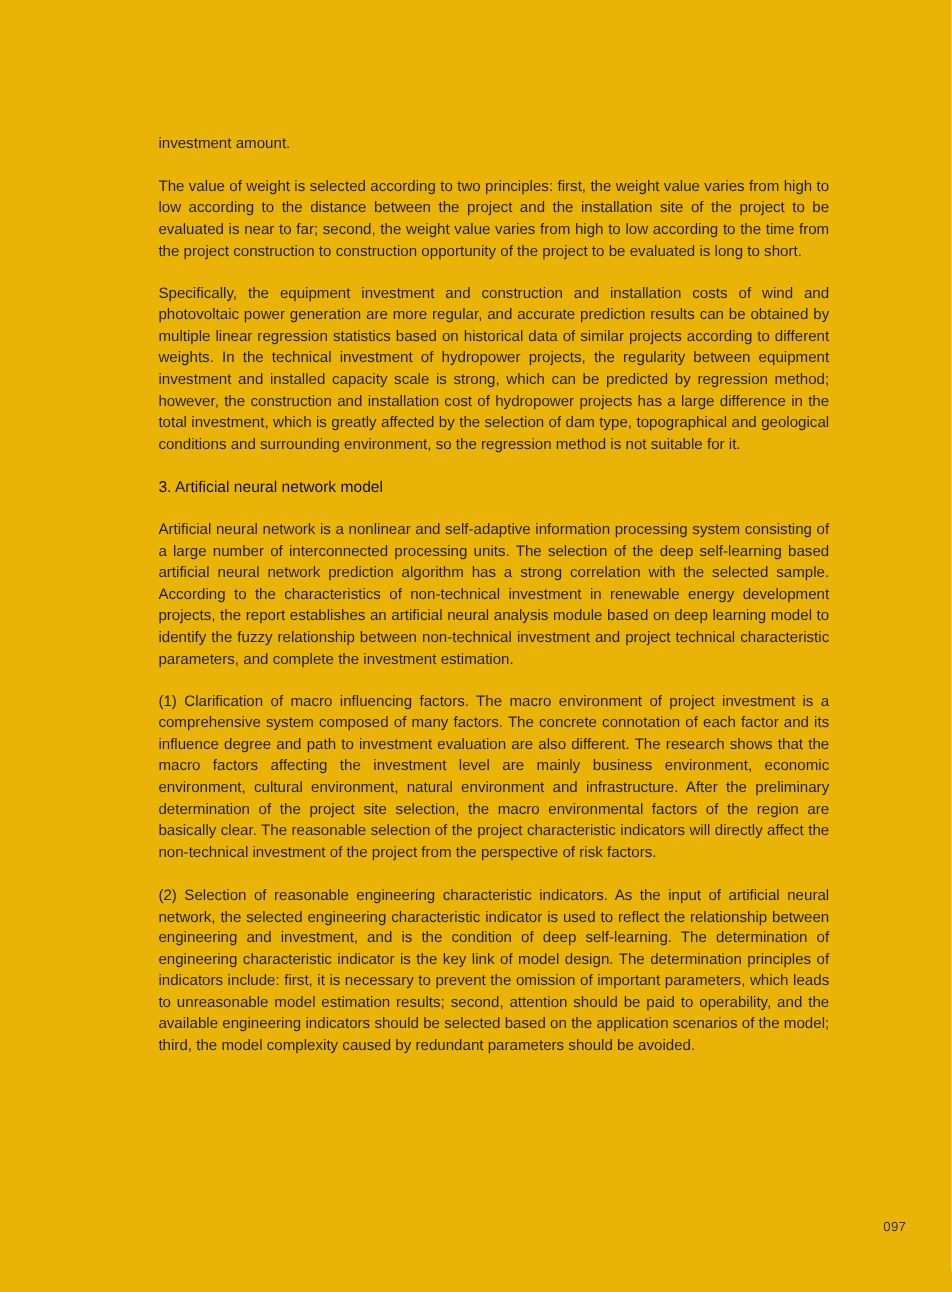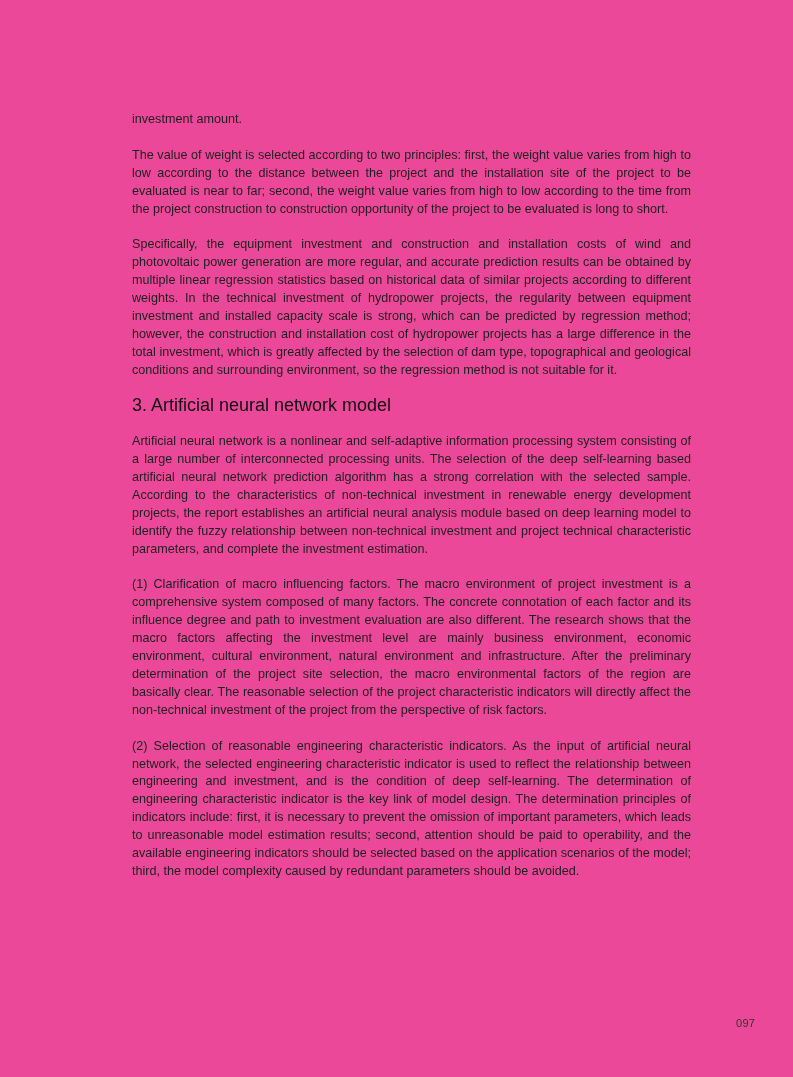--- a/index.html
+++ b/index.html
@@ -14,39 +14,39 @@
       overflow: hidden;
       font-family: "Liberation Sans", sans-serif;
       color: #1f1f1f;
     }
     .page {
       position: absolute;
       left: 0;
       top: 0;
       width: 793px;
       height: 1077px;
-      background: #ec4899;
+      background: #eab308;
     }
     .content {
       position: absolute;
       left: 132px;
       top: 111px;
       width: 559px;
       font-size: 12.6px;
       line-height: 17.9px;
     }
     .content p {
       margin: 0 0 17.9px 0;
       text-align: justify;
       text-align-last: left;
       hyphens: none;
     }
     .content h3 {
       margin: 0 0 17.9px 0;
-      font-size: 18px;
+      font-size: 13px;
       line-height: 17.9px;
       font-weight: normal;
       color: #111111;
     }
     .page-number {
       position: absolute;
       left: 736px;
       top: 1016px;
       font-size: 11px;
       line-height: 14px;

